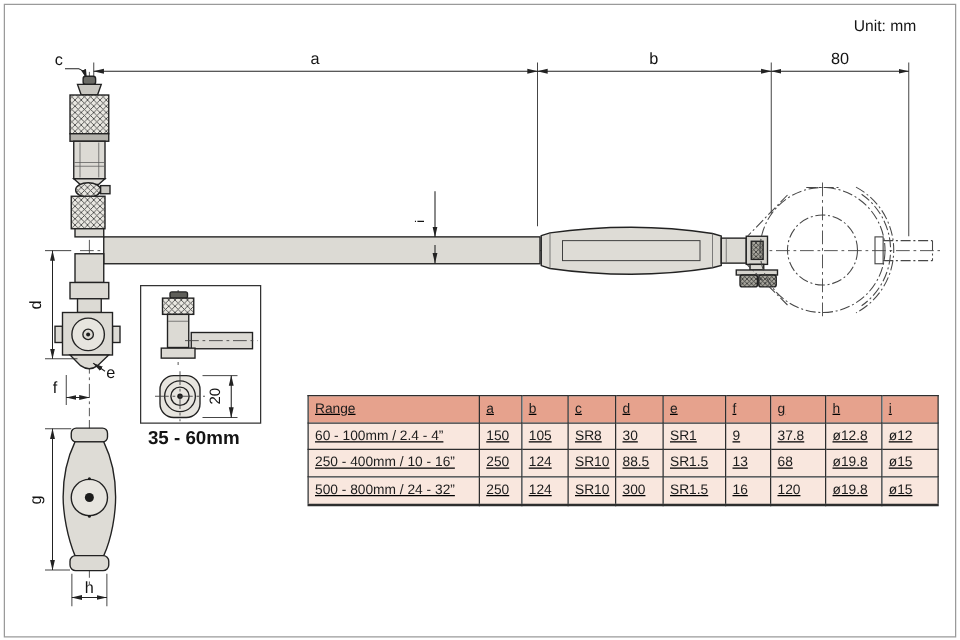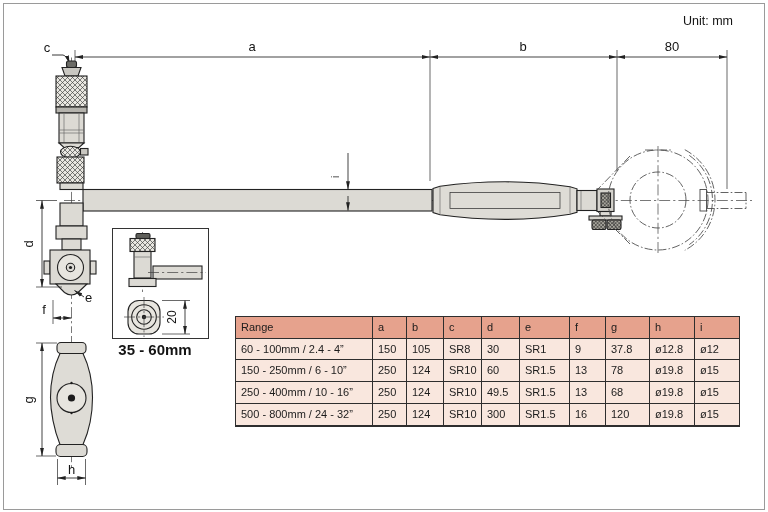--- a/index.html
+++ b/index.html
@@ -25,21 +25,21 @@
   .thin{stroke:#5a5a5a;stroke-width:0.6;fill:none;}
   .dim{stroke:#222222;stroke-width:0.85;fill:none;
        marker-start:url(#arr);marker-end:url(#arr);}
   .dimline{stroke:#222222;stroke-width:0.85;fill:none;}
   .leader{stroke:#222222;stroke-width:0.9;fill:none;marker-end:url(#arr);}
   .ext{stroke:#2a2a2a;stroke-width:0.7;fill:none;}
   .centerline{stroke:#3f3f3f;stroke-width:0.7;fill:none;stroke-dasharray:11 3 2.2 3;}
   .phantom{stroke:#474747;stroke-width:0.85;fill:none;stroke-dasharray:8 2.2 1.6 2.2;}
 
   
-  .spec-table-wrap{position:absolute;left:235px;top:316px;}
+  .spec-table-wrap{position:absolute;left:246px;top:316px;text-decoration:underline;}
   table.spec{
     border-collapse:collapse;table-layout:fixed;
     border:1.6px solid #2e2e2e;border-bottom:2.6px solid #2e2e2e;
     font-size:11px;color:#1c1c1c;
   }
   table.spec th,table.spec td{
     border:1px solid #2e2e2e;
     height:20.7px;line-height:20.7px;
     padding:0 2px 0 5px;
     text-align:left;font-weight:normal;
@@ -269,37 +269,25 @@
           <td>105</td>
           <td>SR8</td>
           <td>30</td>
           <td>SR1</td>
           <td>9</td>
           <td>37.8</td>
           <td>ø12.8</td>
           <td>ø12</td>
         </tr>
         <tr>
-          <td>150 - 250mm / 6 - 10”</td>
-          <td>250</td>
-          <td>124</td>
-          <td>SR10</td>
-          <td>60</td>
-          <td>SR1.5</td>
-          <td>13</td>
-          <td>78</td>
-          <td>ø19.8</td>
-          <td>ø15</td>
-        </tr>
-        <tr>
           <td>250 - 400mm / 10 - 16”</td>
           <td>250</td>
           <td>124</td>
           <td>SR10</td>
-          <td>49.5</td>
+          <td>88.5</td>
           <td>SR1.5</td>
           <td>13</td>
           <td>68</td>
           <td>ø19.8</td>
           <td>ø15</td>
         </tr>
         <tr>
           <td>500 - 800mm / 24 - 32”</td>
           <td>250</td>
           <td>124</td>

